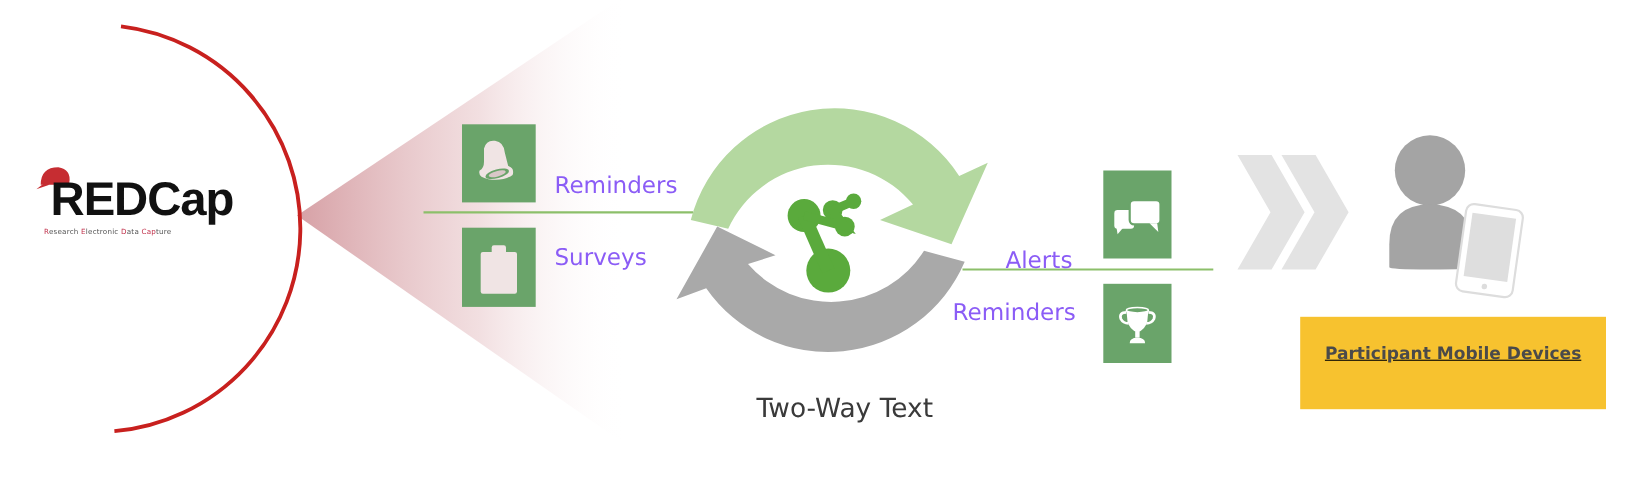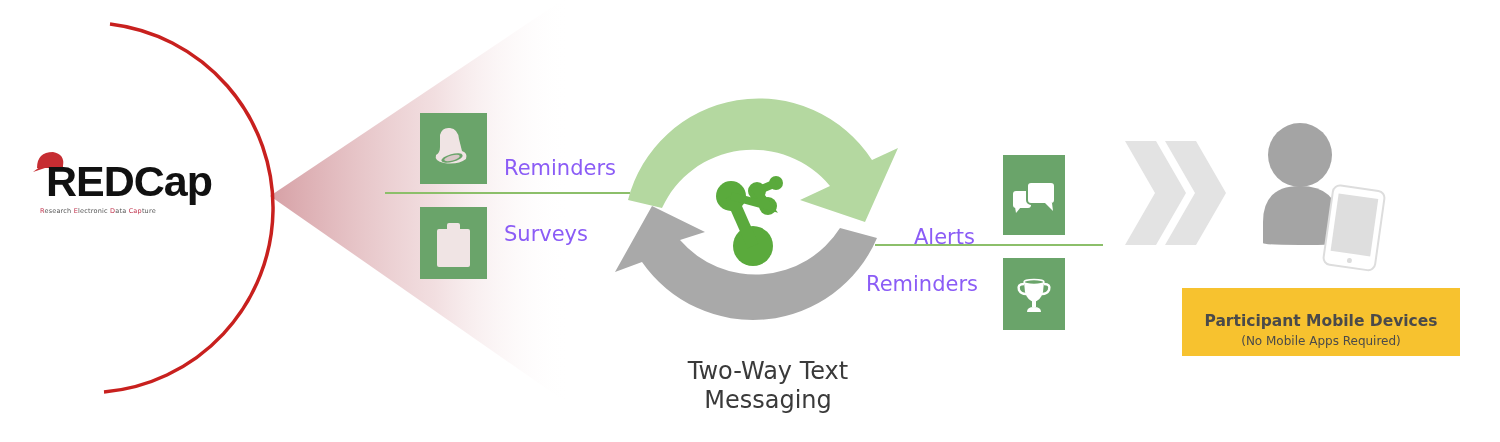--- a/index.html
+++ b/index.html
@@ -5,21 +5,21 @@
   html, body { margin:0; padding:0; background:#ffffff; }
   body { width:1500px; height:442px; position:relative; overflow:hidden; font-family:"DejaVu Sans", "Liberation Sans", sans-serif; }
   .abs { position:absolute; }
   svg.layer { position:absolute; left:0; top:0; }
   .logo-word { position:absolute; left:46px; top:160px; font-family:Liberation Sans, sans-serif; font-weight:bold; font-size:43px; letter-spacing:-1px; color:#111; line-height:1; }
   .logo-sub { position:absolute; left:40px; top:207px; font-size:6.5px; color:#555; white-space:nowrap; letter-spacing:0.2px; }
   .logo-sub .hl { color:#c0304a; }
   .icon-box { position:absolute; background:#6aa46a; }
   .lbl { position:absolute; font-size:21px; color:#8b5cf6; white-space:nowrap; font-family:"DejaVu Sans", sans-serif; }
   .hub-caption { position:absolute; left:648px; top:357px; width:240px; text-align:center; font-size:24px; line-height:29px; color:#3a3a3a; }
-  .pmd { position:absolute; left:1182px; top:288px; width:278px; height:68px; background:#f7c22f; text-align:center; }
+  .pmd { position:absolute; left:1182px; top:288px; width:278px; height:84px; background:#f7c22f; text-align:center;text-decoration:underline; }
   .pmd-title { margin-top:24px; font-size:15.5px; font-weight:bold; color:#4a4a4a; }
   .pmd-sub { margin-top:4px; font-size:12px; color:#4a4a4a; }
 </style>
 </head>
 <body>
 
 <svg class="layer" width="1500" height="442" viewBox="0 0 1500 442">
   <defs>
     <linearGradient id="funnelGrad" x1="0" y1="0" x2="1" y2="0">
       <stop offset="0" stop-color="#cf8f95" stop-opacity="0.85"></stop>
@@ -91,21 +91,20 @@
 <div class="icon-box" style="left:420px;top:207px;width:67px;height:72px;">
   <svg width="67" height="72" viewBox="0 0 67 72">
     <rect x="17" y="22" width="33" height="38" rx="2" fill="#f0e4e4"></rect>
     <rect x="27" y="16" width="13" height="8" rx="2" fill="#f0e4e4"></rect>
   </svg>
 </div>
 <div class="lbl" style="left:504px;top:222px;">Surveys</div>
 
 <div class="hub-caption">
   <div>Two-Way Text</div>
-  <div>Messaging</div>
 </div>
 
 <div class="lbl" style="left:914px;top:225px;">Alerts</div>
 <div class="icon-box" style="left:1003px;top:155px;width:62px;height:80px;">
   <svg width="62" height="80" viewBox="0 0 62 80">
     <rect x="10" y="36" width="18" height="17" rx="3" fill="#ffffff"></rect>
     <polygon points="12,52 18,52 13,58" fill="#ffffff"></polygon>
     <rect x="24" y="27" width="28" height="22" rx="4" fill="#ffffff" stroke="#6aa46a" stroke-width="2"></rect>
     <polygon points="42,48 49,48 50,56" fill="#ffffff"></polygon>
   </svg>
@@ -118,14 +117,13 @@
     <ellipse cx="31" cy="24" rx="10" ry="2.5" fill="#6aa46a" stroke="#ffffff" stroke-width="1.5"></ellipse>
     <path d="M21,26 Q14,26 16,32 Q18,36 23,36" fill="none" stroke="#ffffff" stroke-width="2.5"></path>
     <path d="M41,26 Q48,26 46,32 Q44,36 39,36" fill="none" stroke="#ffffff" stroke-width="2.5"></path>
     <rect x="29" y="43" width="4" height="6" fill="#ffffff"></rect>
     <path d="M24,54 Q24,49 31,49 Q38,49 38,54 Z" fill="#ffffff"></path>
   </svg>
 </div>
 
 <div class="pmd">
   <div class="pmd-title">Participant Mobile Devices</div>
-  <div class="pmd-sub">(No Mobile Apps Required)</div>
 </div>
 
 </body></html>

